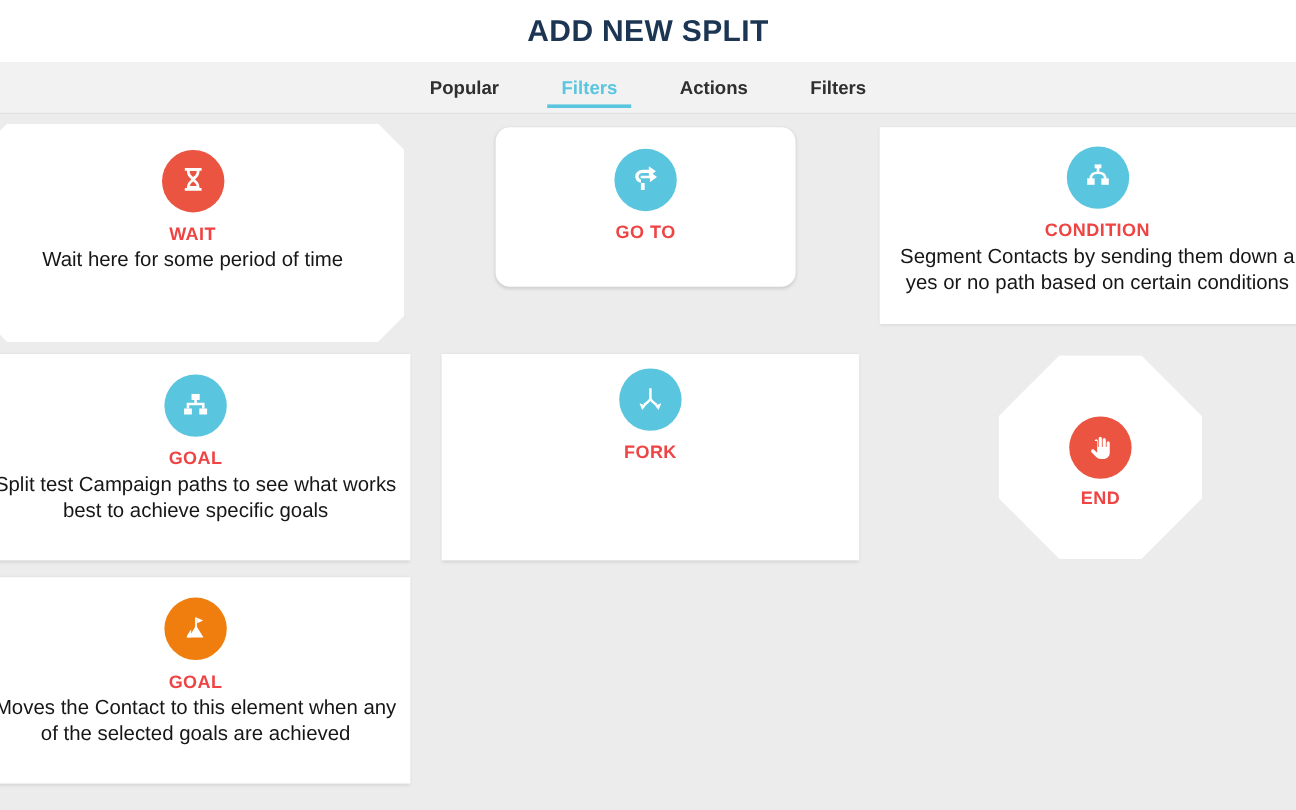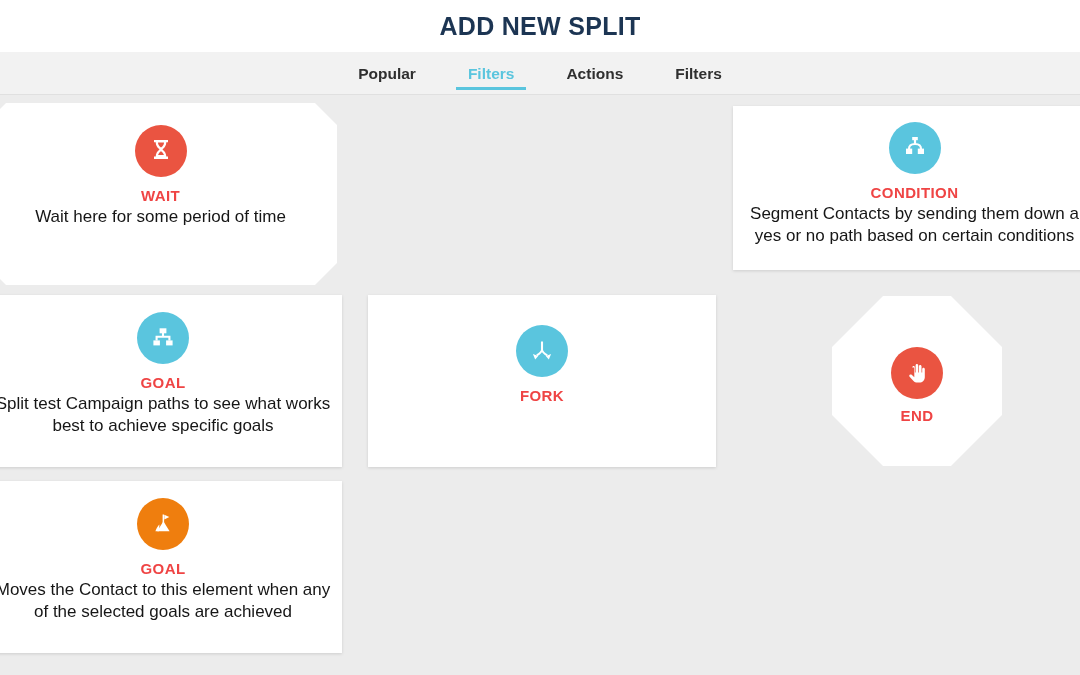--- a/index.html
+++ b/index.html
@@ -153,21 +153,21 @@
   #card-end .content {
     display: flex;
     flex-direction: column;
     align-items: center;
     width: 100%;
   }
   #card-wait .content      { padding-top: 22px; }
   #card-goto .content      { padding-top: 18px; }
   #card-condition .content { padding-top: 16px; }
   #card-split .content     { padding-top: 17px; }
-  #card-fork .content      { padding-top: 30px; }
+  #card-fork .content      { padding-top: 12px; }
   #card-goal .content      { padding-top: 17px; }
   #card-end .content       { padding-top: 51px; }
   #card-end .card-title    { margin-top: 8px; }
 </style>
 </head>
 <body>
 
 <div class="header">
   <div class="page-title">ADD NEW SPLIT</div>
 </div>
@@ -188,20 +188,32 @@
           <path fill="#ffffff" d="M7 3h14v2.2h-1.7c0 3.1-1.6 5.6-3.6 6.9v0.6c2 1.3 3.6 3.8 3.6 6.9H21V22H7v-2.4h1.7c0-3.1 1.6-5.6 3.6-6.9v-0.6C10.3 10.8 8.7 8.3 8.7 5.2H7V3z"></path>
           <path fill="#ea5441" d="M11 5.6h6c0 2.1-1.2 3.9-3 4.9-1.8-1-3-2.8-3-4.9z"></path>
           <path fill="#ea5441" d="M14 14.2c1.5 0.9 2.6 2.3 2.9 3.9h-5.8c0.3-1.6 1.4-3 2.9-3.9z"></path>
         </svg>
       </div>
       <div class="card-title">WAIT</div>
       <div class="card-desc">Wait here for some period of time</div>
     </div>
   </div>
 
+  <div class="card rounded" id="card-goto">
+    <div class="content">
+      <div class="icon-circle" style="background:#5ac5de">
+        <svg width="30" height="30" viewBox="0 0 30 30">
+          <path fill="#ffffff" d="M12.6 6.4c-3.4 0-6.2 2.5-6.2 5.6 0 2.6 2 4.8 4.7 5.4v-2.9c-1.1-0.5-1.9-1.4-1.9-2.5 0-1.6 1.5-2.8 3.4-2.8h5.1v2.9l5.9-4.3-5.9-4.3v2.9h-5.1z"></path>
+          <path fill="#ffffff" d="M10.9 13.6h7.7v3.2l5.9-4.3-5.9-4.3v3.2h-7.7z"></path>
+          <path fill="#ffffff" d="M11.1 17.5h3.1v5.8h-3.1z"></path>
+        </svg>
+      </div>
+      <div class="card-title">GO TO</div>
+    </div>
+  </div>
 
   <div class="card rect" id="card-condition">
     <div class="content">
       <div class="icon-circle" style="background:#5ac5de">
         <svg width="30" height="30" viewBox="0 0 30 30">
           <path fill="none" stroke="#ffffff" stroke-width="2.2" d="M15 6v5M15 11c-5 0-6 2-6 5M15 11c5 0 6 2 6 5"></path>
           <rect x="12.2" y="4" width="5.6" height="3.2" fill="#ffffff"></rect>
           <rect x="6" y="15.6" width="6.2" height="5.4" fill="#ffffff"></rect>
           <rect x="17.8" y="15.6" width="6.2" height="5.4" fill="#ffffff"></rect>
         </svg>

